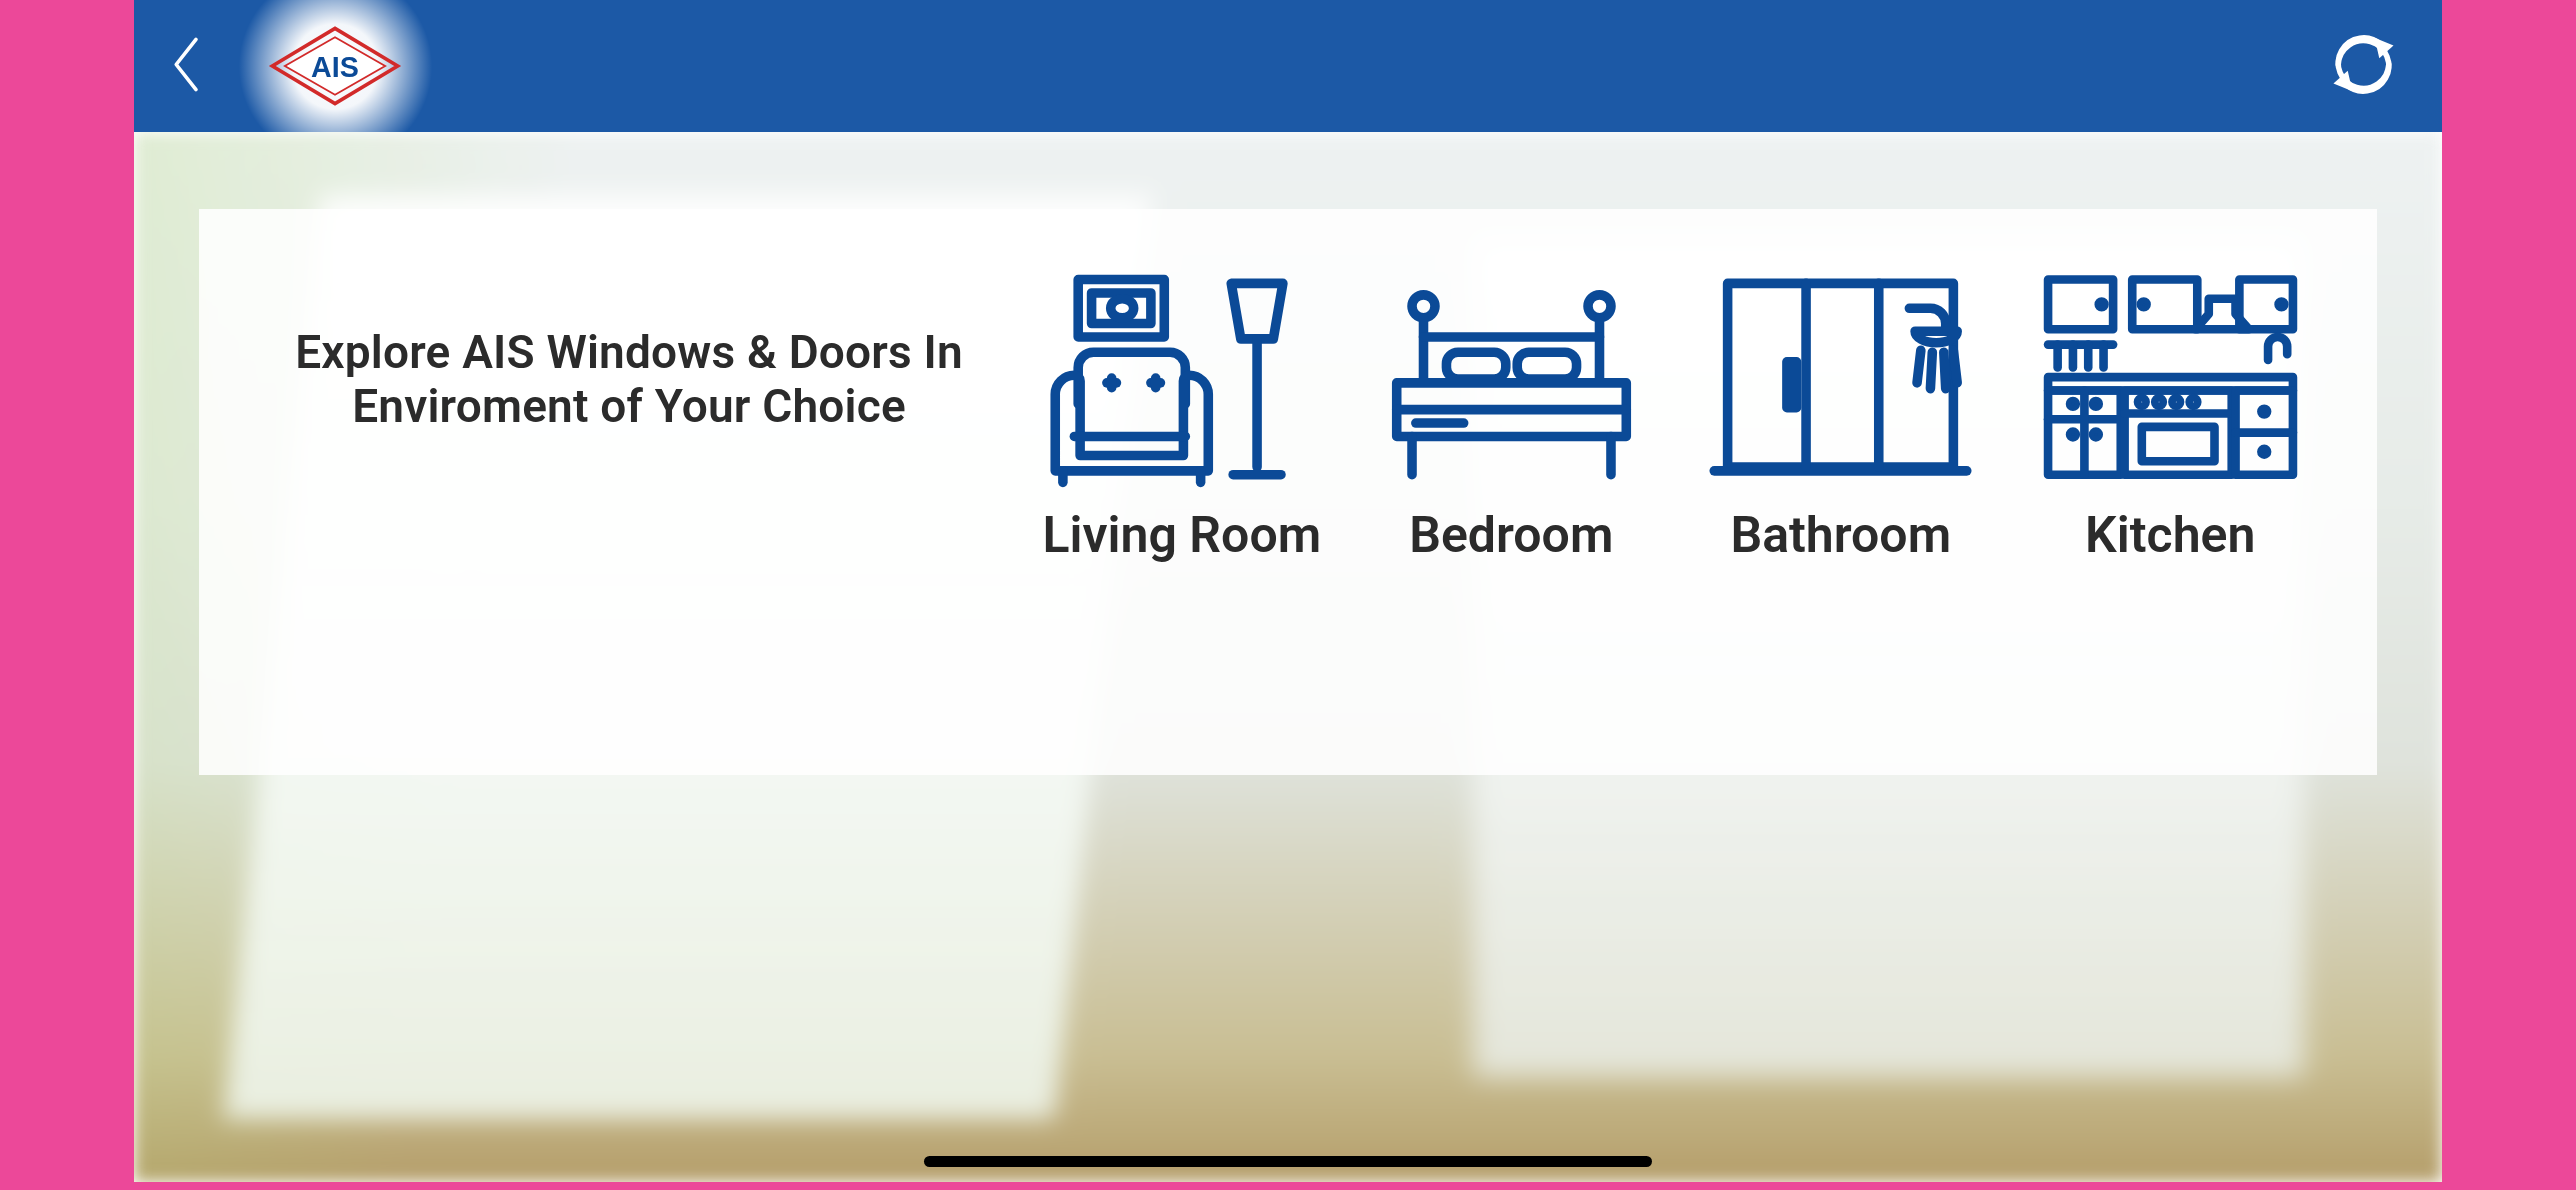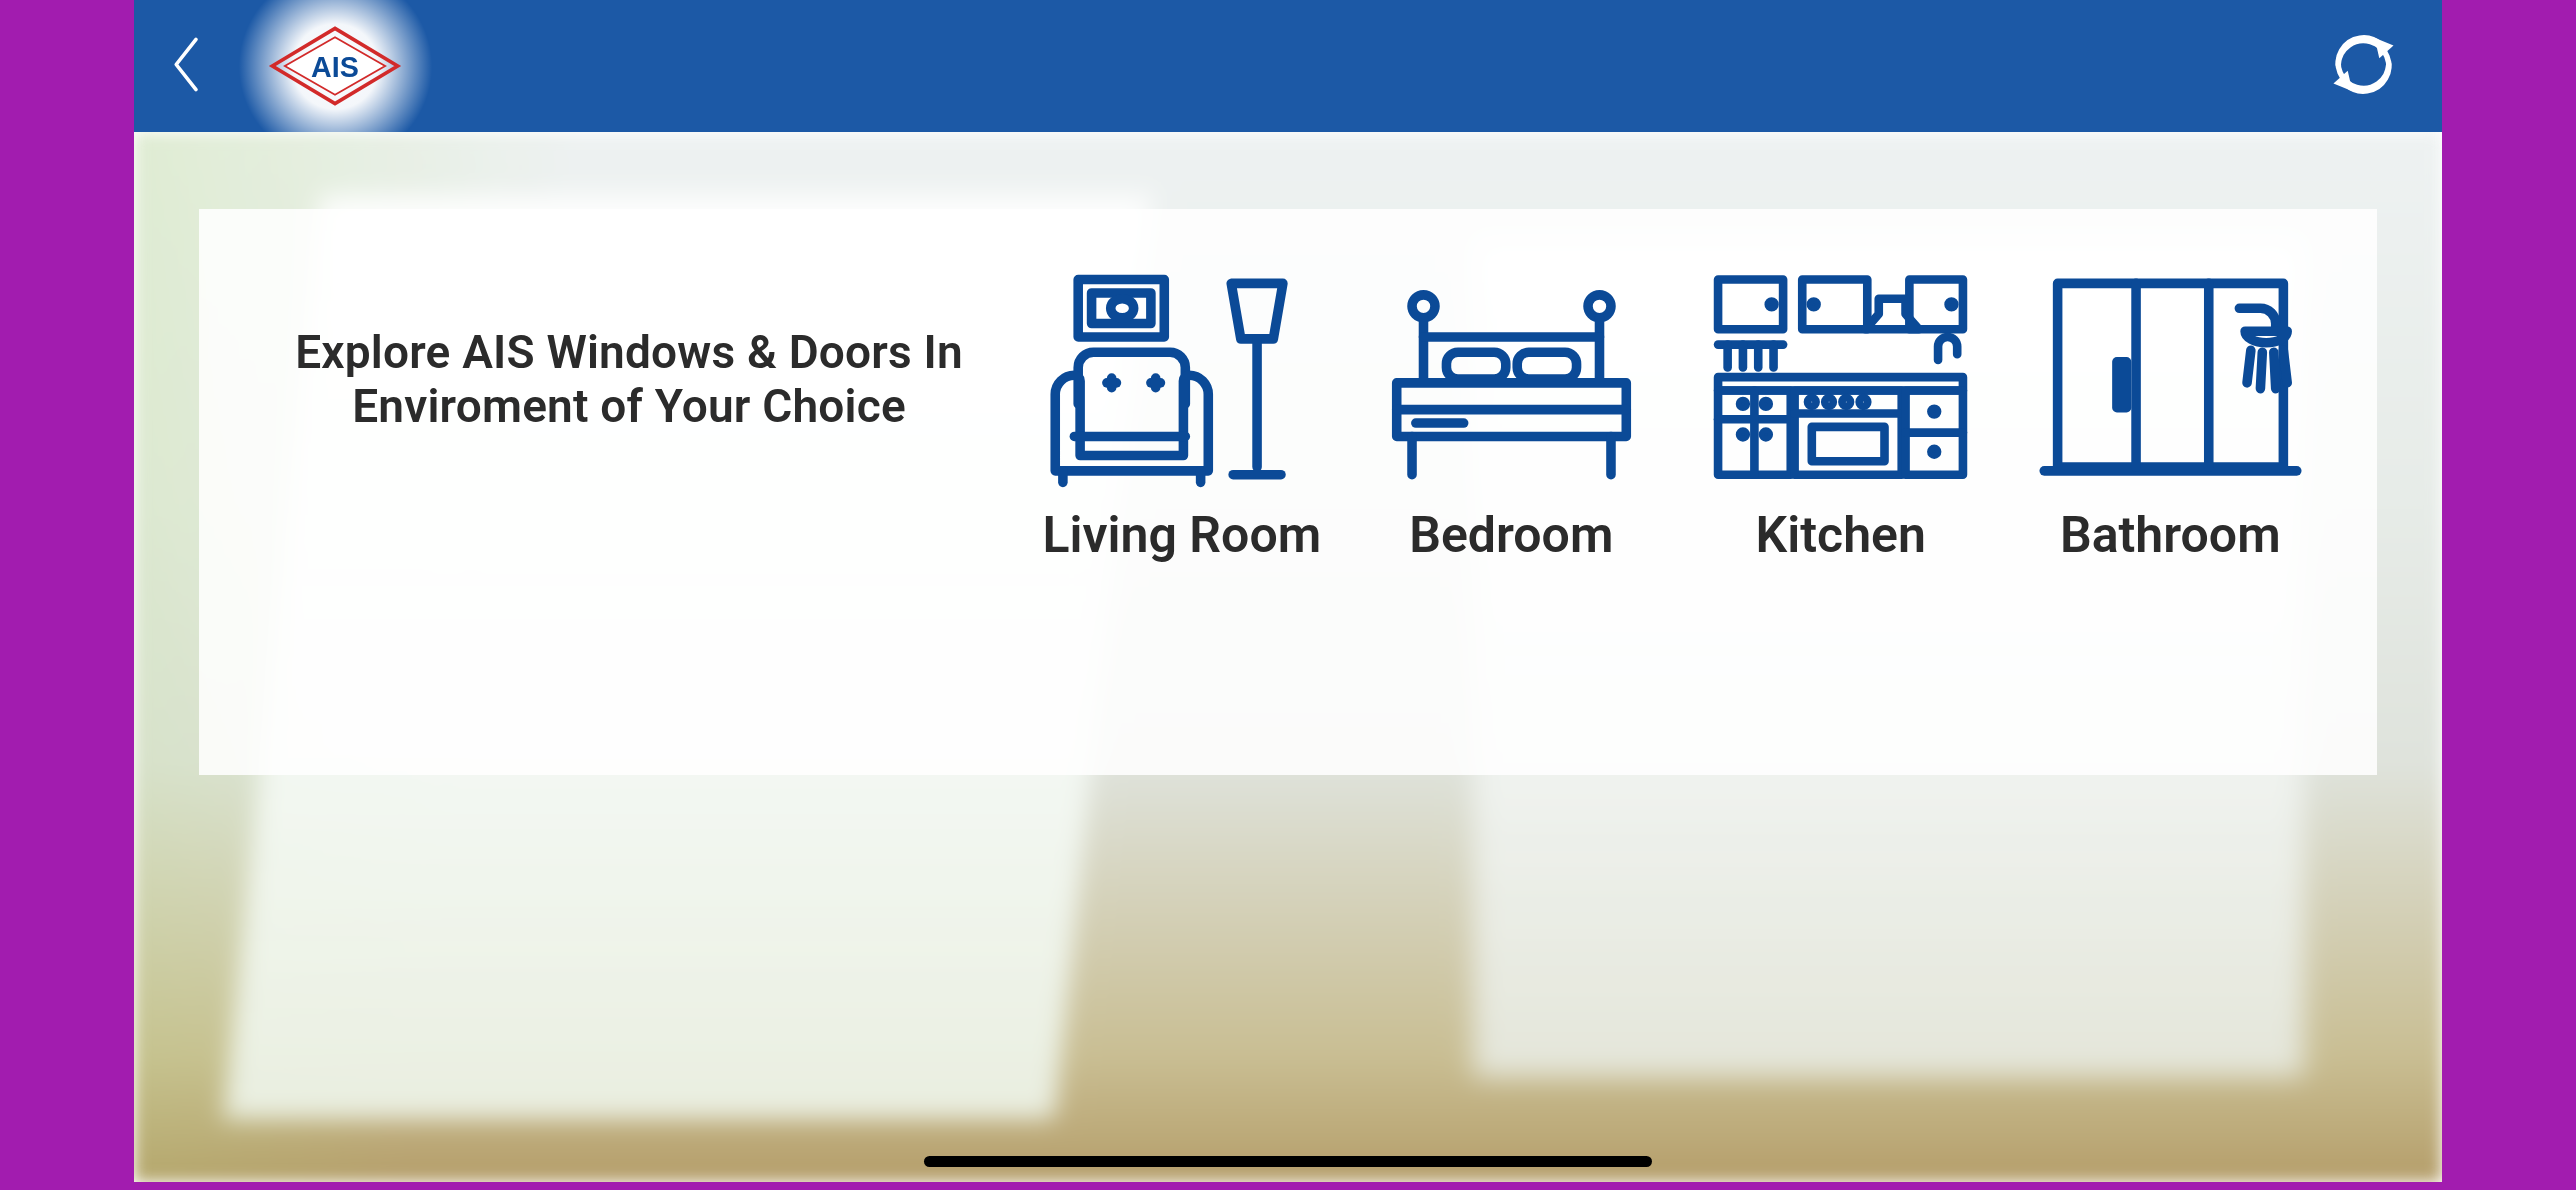--- a/index.html
+++ b/index.html
@@ -8,21 +8,21 @@
       font-family: -apple-system, BlinkMacSystemFont, "Segoe UI", Roboto, Helvetica, Arial, sans-serif;
       background: #e8e8e8;
       display: flex;
       align-items: flex-start;
       justify-content: center;
     }
     .device {
       width: 2576px;
       height: 1190px;
       transform-origin: top left;
-      background: #a21caf;
+      background: #ec4899;
       position: relative;
       overflow: hidden;
     }
     .app {
       position: absolute;
       left: 134px;
       right: 134px;
       top: 0;
       bottom: 7.7px;
       background: #fff;
@@ -279,20 +279,45 @@
                   <line x1="264" y1="174" x2="264" y2="214"></line>
                 </g>
               </svg>
             </div>
             <div class="label">Bedroom</div>
           </div>
 
           <div class="space">
             <div class="icon">
               <svg width="307" height="220" viewBox="0 0 320 230">
+                <g fill="none" stroke="#0b4a97" stroke-width="10" stroke-linejoin="round" stroke-linecap="round">
+
+                  <rect x="42" y="14" width="236" height="192"></rect>
+                  <line x1="28" y1="210" x2="292" y2="210"></line>
+
+                  <line x1="124" y1="14" x2="124" y2="206"></line>
+                  <line x1="200" y1="14" x2="200" y2="206"></line>
+                  <rect x="104" y="96" width="10" height="48"></rect>
+
+                  <path d="M232 40 h22 a16 16 0 0 1 16 16 v4"></path>
+                  <path d="M238 64 a22 12 0 0 0 44 0 Z"></path>
+
+                  <line x1="244" y1="84" x2="240" y2="118"></line>
+                  <line x1="256" y1="86" x2="254" y2="124"></line>
+                  <line x1="268" y1="86" x2="270" y2="124"></line>
+                  <line x1="278" y1="84" x2="282" y2="118"></line>
+                </g>
+              </svg>
+            </div>
+            <div class="label">Bathroom</div>
+          </div>
+
+          <div class="space">
+            <div class="icon">
+              <svg width="307" height="220" viewBox="0 0 320 230">
                 <g fill="none" stroke="#0b4a97" stroke-width="9" stroke-linejoin="round" stroke-linecap="round">
 
                   <rect x="32" y="10" width="68" height="52"></rect>
                   <rect x="120" y="10" width="68" height="52"></rect>
                   <rect x="232" y="10" width="56" height="52"></rect>
                   <circle cx="88" cy="36" r="3" fill="#0b4a97"></circle>
                   <circle cx="132" cy="36" r="3" fill="#0b4a97"></circle>
                   <circle cx="276" cy="36" r="3" fill="#0b4a97"></circle>
 
                   <path d="M200 30 h28 v16 l14 16 h-56 l14 -16 Z"></path>
@@ -326,45 +351,20 @@
                   <rect x="228" y="126" width="60" height="88"></rect>
                   <line x1="228" y1="170" x2="288" y2="170"></line>
                   <circle cx="258" cy="148" r="3" fill="#0b4a97"></circle>
                   <circle cx="258" cy="190" r="3" fill="#0b4a97"></circle>
                 </g>
               </svg>
             </div>
             <div class="label">Kitchen</div>
           </div>
 
-          <div class="space">
-            <div class="icon">
-              <svg width="307" height="220" viewBox="0 0 320 230">
-                <g fill="none" stroke="#0b4a97" stroke-width="10" stroke-linejoin="round" stroke-linecap="round">
-
-                  <rect x="42" y="14" width="236" height="192"></rect>
-                  <line x1="28" y1="210" x2="292" y2="210"></line>
-
-                  <line x1="124" y1="14" x2="124" y2="206"></line>
-                  <line x1="200" y1="14" x2="200" y2="206"></line>
-                  <rect x="104" y="96" width="10" height="48"></rect>
-
-                  <path d="M232 40 h22 a16 16 0 0 1 16 16 v4"></path>
-                  <path d="M238 64 a22 12 0 0 0 44 0 Z"></path>
-
-                  <line x1="244" y1="84" x2="240" y2="118"></line>
-                  <line x1="256" y1="86" x2="254" y2="124"></line>
-                  <line x1="268" y1="86" x2="270" y2="124"></line>
-                  <line x1="278" y1="84" x2="282" y2="118"></line>
-                </g>
-              </svg>
-            </div>
-            <div class="label">Bathroom</div>
-          </div>
-
         </div>
       </div>
     </div>
 
     <div class="home-indicator"></div>
   </div>
 </div>
 
 
 </body></html>

